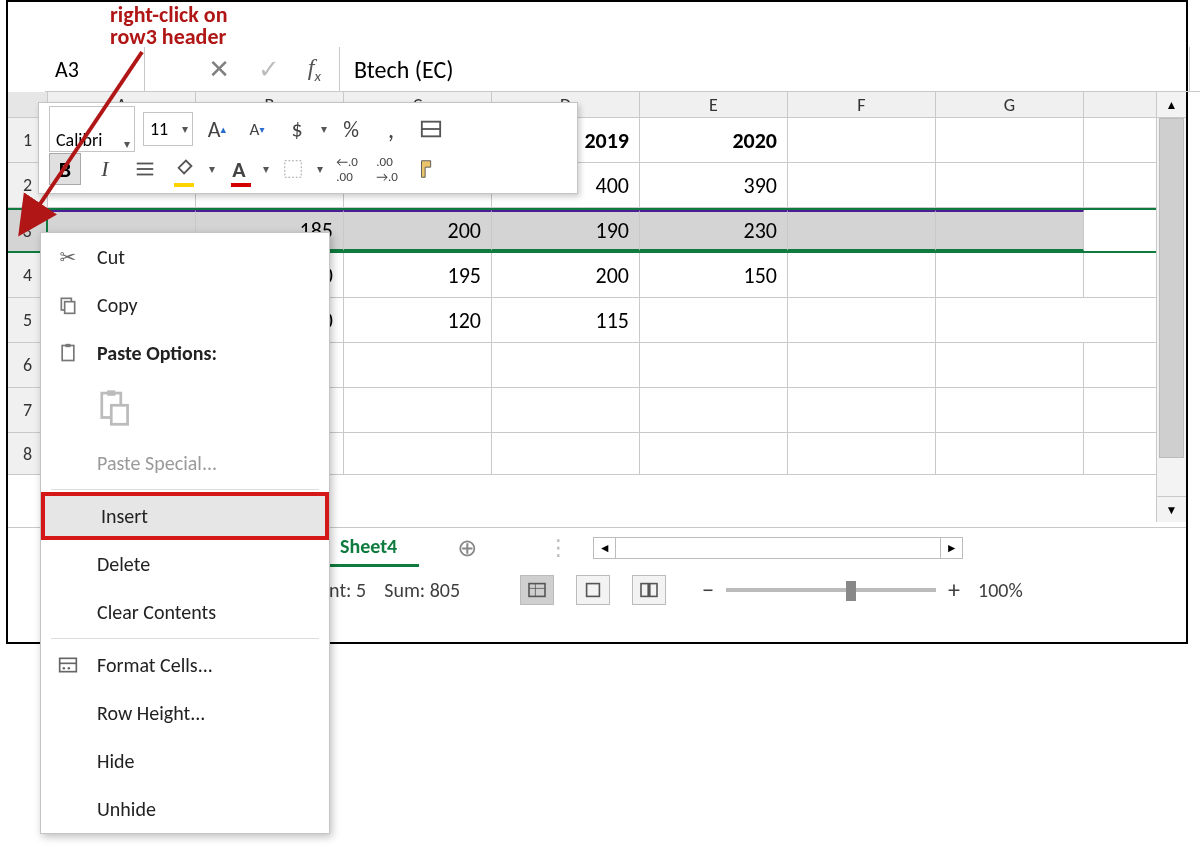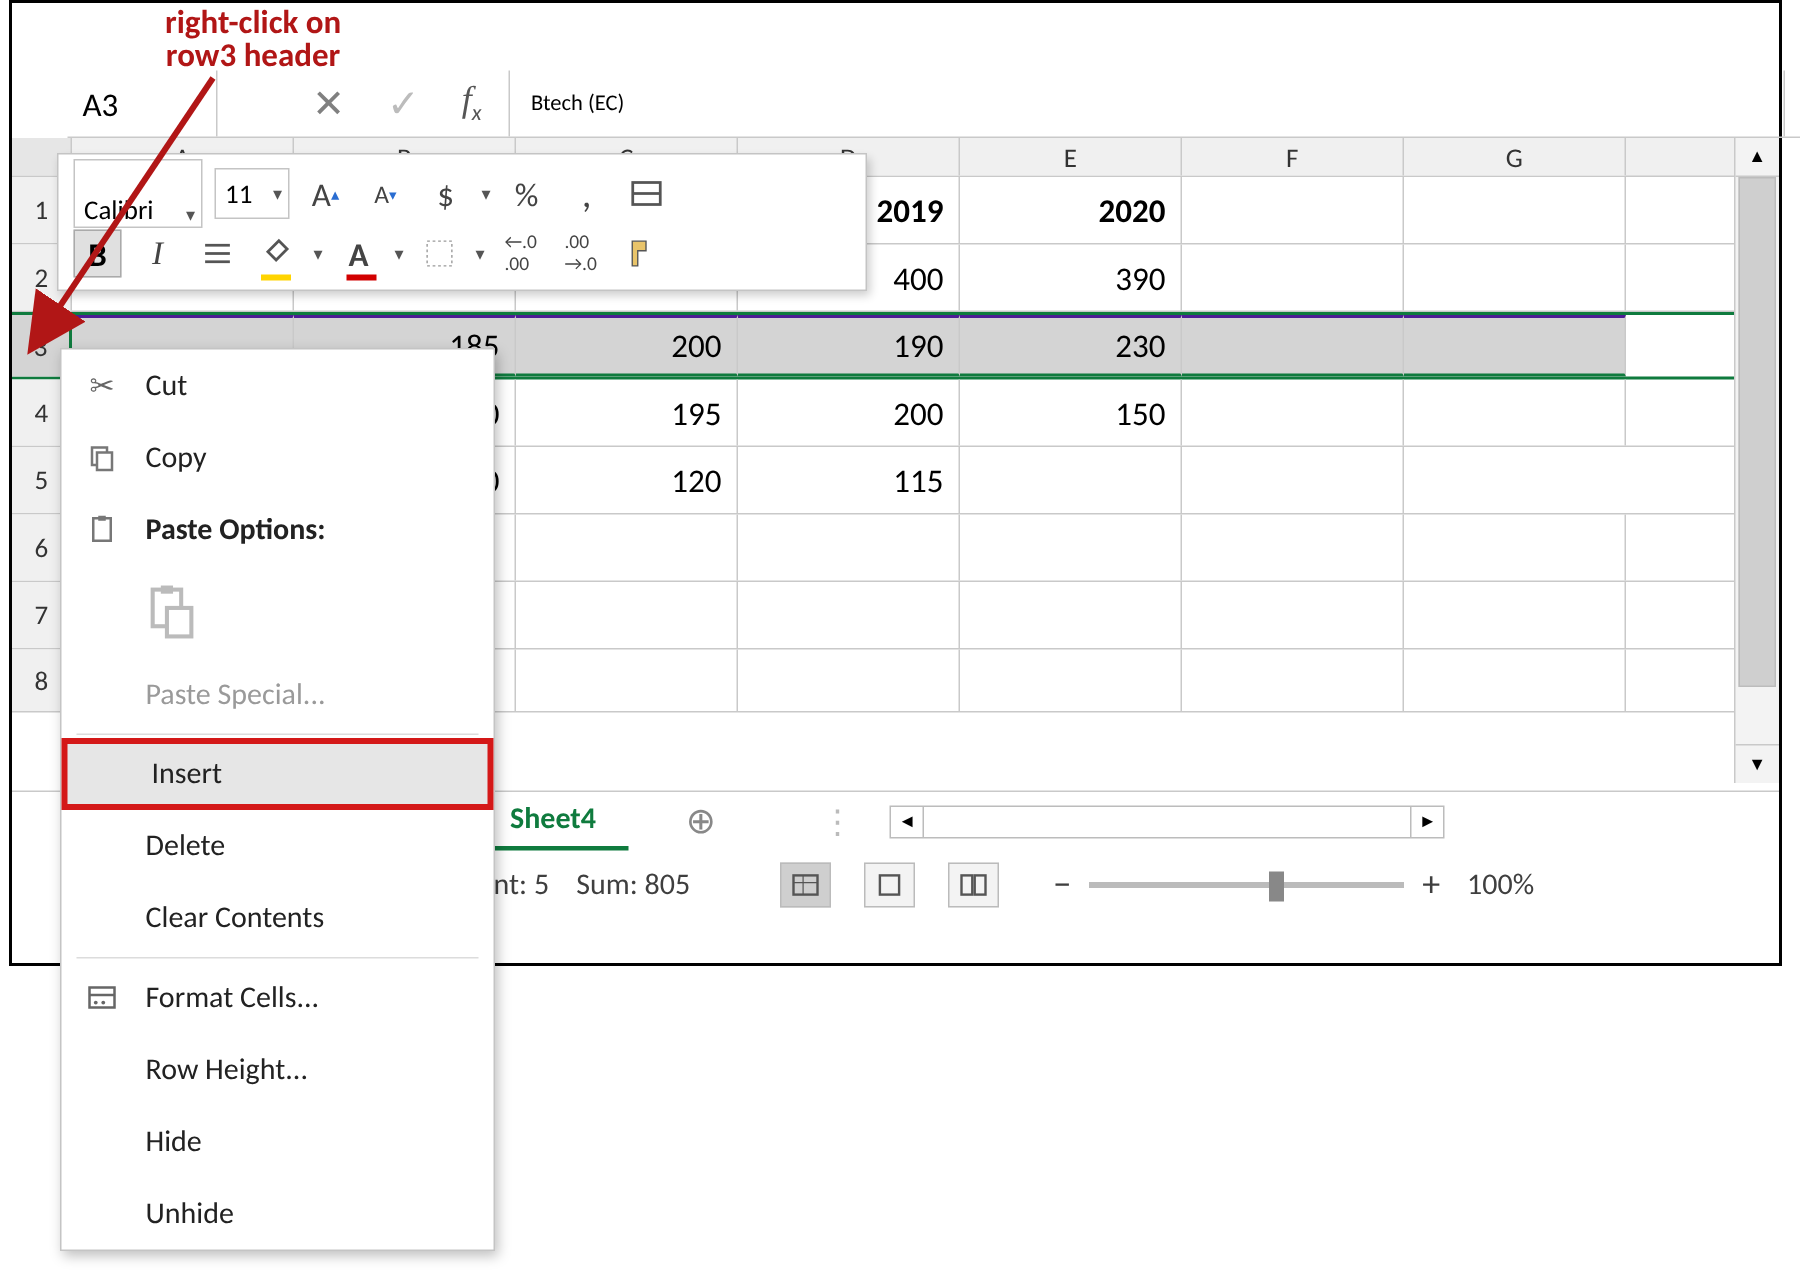--- a/index.html
+++ b/index.html
@@ -1,31 +1,31 @@
 <!DOCTYPE html>
 <html><head>
 <meta charset="utf-8">
 <style>
   * { box-sizing: border-box; font-family: "Segoe UI", Calibri, Arial, sans-serif; }
   body { margin: 0; background: #fff; width: 1200px; height: 857px; position: relative; overflow: hidden; }
 
   
-  .annotation { position: absolute; top: 4px; left: 110px; color: #b11616; font-weight: 700; font-size: 22px; line-height: 22px; z-index: 50; text-align: center; }
+  .annotation { position: absolute; top: 4px; left: 110px; color: #b11616; font-weight: 700; font-size: 22px; line-height: 22px; z-index: 50; }
   .arrow { position: absolute; top: 0; left: 0; width: 1200px; height: 857px; z-index: 45; pointer-events: none; }
 
   
   .app { position: absolute; top: 0; left: 6px; width: 1182px; height: 644px; border: 2px solid #000; background: #fff; }
 
   
   .fbar { position: absolute; top: 45px; left: 0; width: 100%; height: 45px; border-bottom: 1px solid #c9c9c9; display: flex; align-items: center; margin-left: 37px; }
   .namebox { width: 100px; height: 100%; border-right: 1px solid #c9c9c9; display: flex; align-items: center; font-size: 22px; padding: 0 10px; }
   .fbar-btns { width: 195px; height: 100%; display: flex; align-items: center; justify-content: flex-end; gap: 28px; padding-right: 18px; border-right: 1px solid #c9c9c9; color: #808080; }
   .fbar-btns span { font-size: 26px; }
   .fbar-btns .fx { font-style: italic; font-family: "Times New Roman", serif; color: #555; font-size: 24px; }
-  .formula-input { flex: 1; height: 100%; font-size: 15px; padding: 0 14px; display: flex; align-items: center; }
+  .formula-input { flex: 1; height: 100%; font-size: 24px; padding: 0 14px; display: flex; align-items: center; }
   .fbar-drop { width: 34px; height: 100%; border-left: 1px solid #c9c9c9; display: flex; align-items: center; justify-content: center; font-size: 18px; color: #666; }
 
   
   .grid { position: absolute; top: 90px; left: 0; width: 100%; height: 422px; }
   .colheads { display: flex; height: 26px; border-bottom: 1px solid #c9c9c9; background: #f0f0f0; }
   .rowhead-spacer { width: 40px; border-right: 1px solid #c9c9c9; background: #e6e6e6; }
   .colhead { width: 148px; border-right: 1px solid #c9c9c9; display: flex; align-items: center; justify-content: center; font-size: 18px; color: #333; background: #f0f0f0; }
   .row { display: flex; height: 45px; border-bottom: 1px solid #c9c9c9; }
   .rowhead { width: 40px; border-right: 1px solid #c9c9c9; background: #f0f0f0; display: flex; align-items: center; justify-content: center; font-size: 18px; color: #333; }
   .rowhead.sel { background: #d4d4d4; border-right: 2px solid #0f7b3e; }

